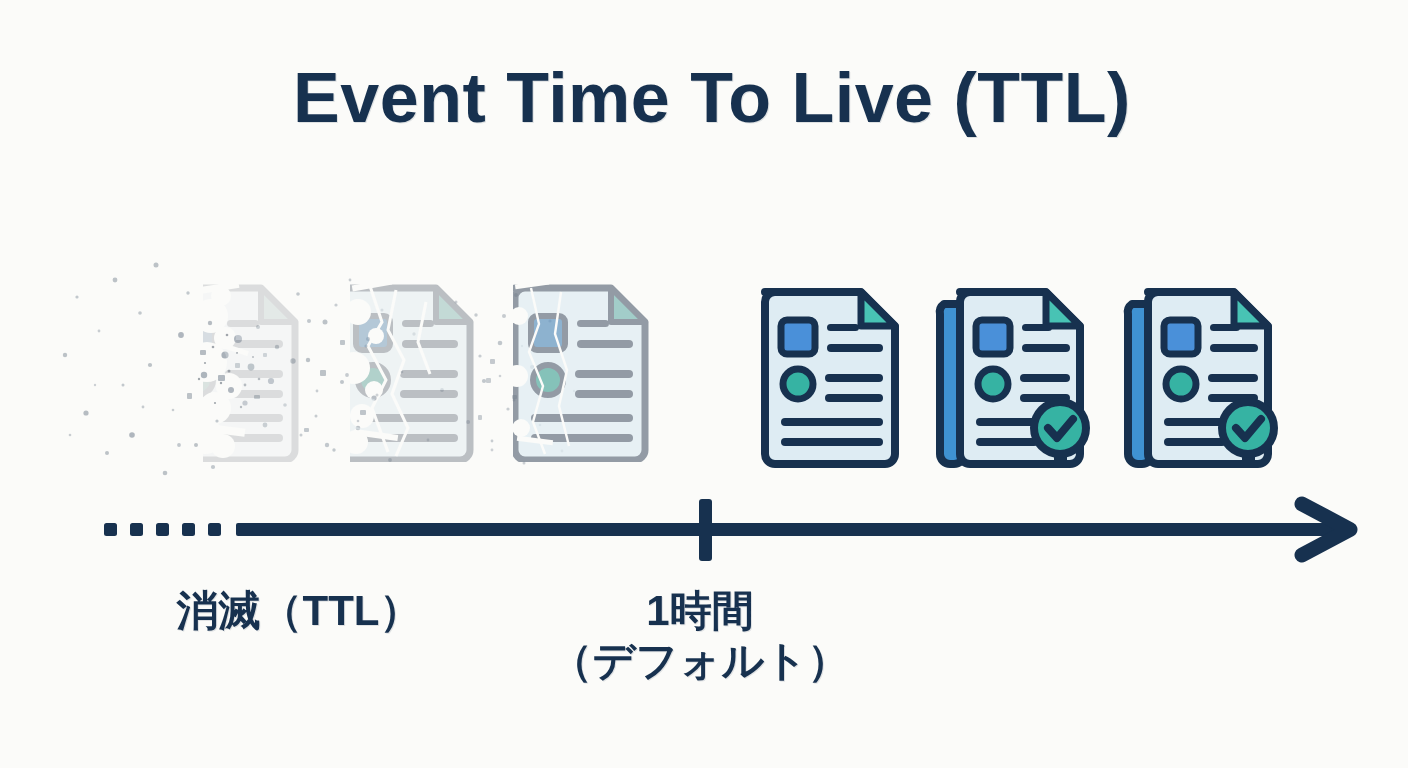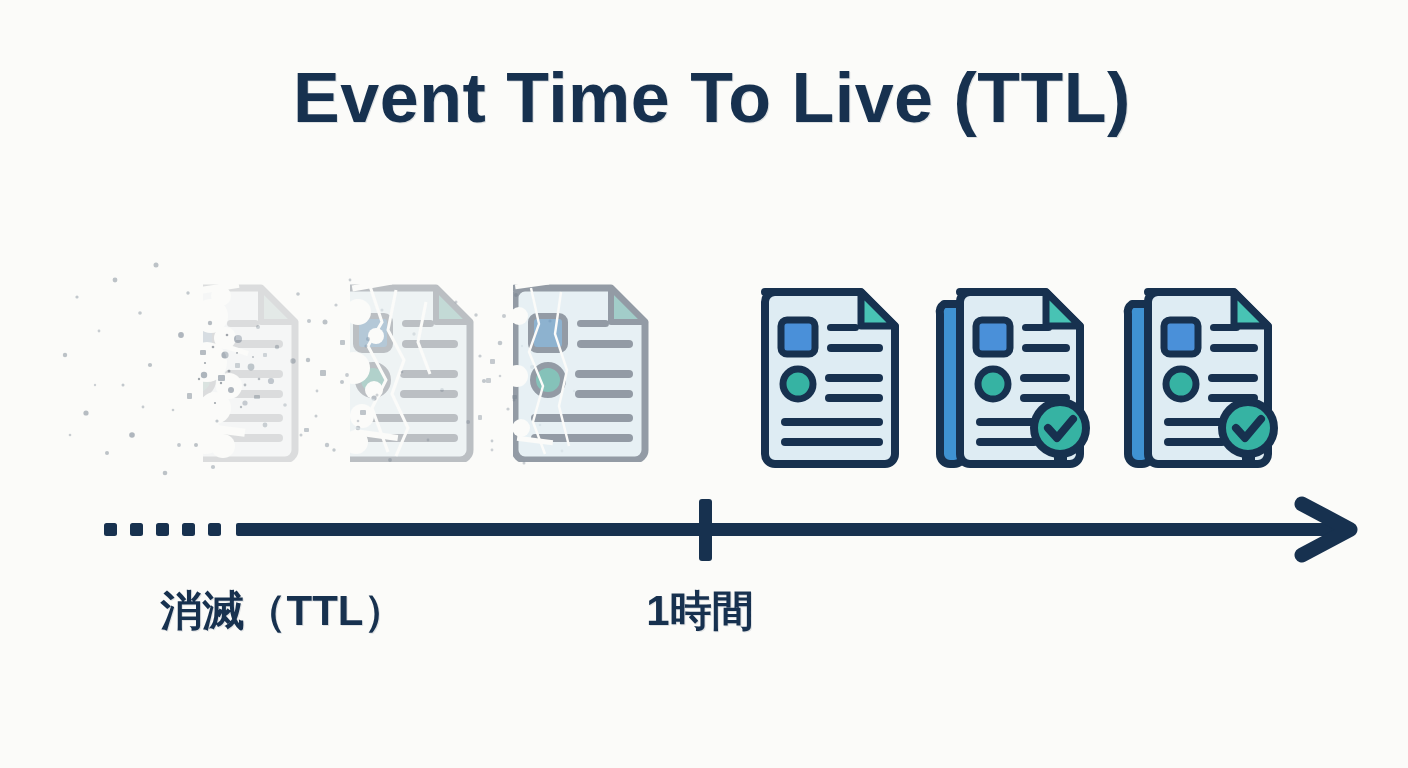--- a/index.html
+++ b/index.html
@@ -69,21 +69,21 @@
   .axis-label {
     position: absolute;
     color: #17314f;
     font-size: 42px;
     font-weight: bold;
     text-align: center;
     line-height: 1.18;
     text-shadow: 1px 1px 0 rgba(120,130,145,0.20);
     white-space: nowrap;
   }
-  #label-ttl   { top: 586px; left: 88px;  width: 390px; }
+  #label-ttl   { top: 586px; left: 104px;  width: 390px; }
   #label-hour  { top: 586px; left: 520px; width: 360px; text-align: center; }
   #label-event { top: 586px; left: 925px; width: 400px; }
   .label-line2 { display:block; }
 </style>
 </head>
 <body>
 
 <div id="canvas">
 
   <div id="title">Event Time To Live (TTL)</div>
@@ -410,16 +410,17 @@
       <rect x="699" y="9" width="13" height="62" rx="3" fill="#17314f"></rect>
 
       <path d="M1302 14 L1350 39.5 L1302 65" fill="none" stroke="#17314f" stroke-width="15" stroke-linecap="round" stroke-linejoin="round"></path>
     </svg>
   </div>
 
   <div class="axis-label" id="label-ttl">消滅（TTL）</div>
 
   <div class="axis-label" id="label-hour">
     <span>1時間</span>
+    <span class="label-line2">（デフォルト）</span>
   </div>
 
 
 </div>
 
 </body></html>

